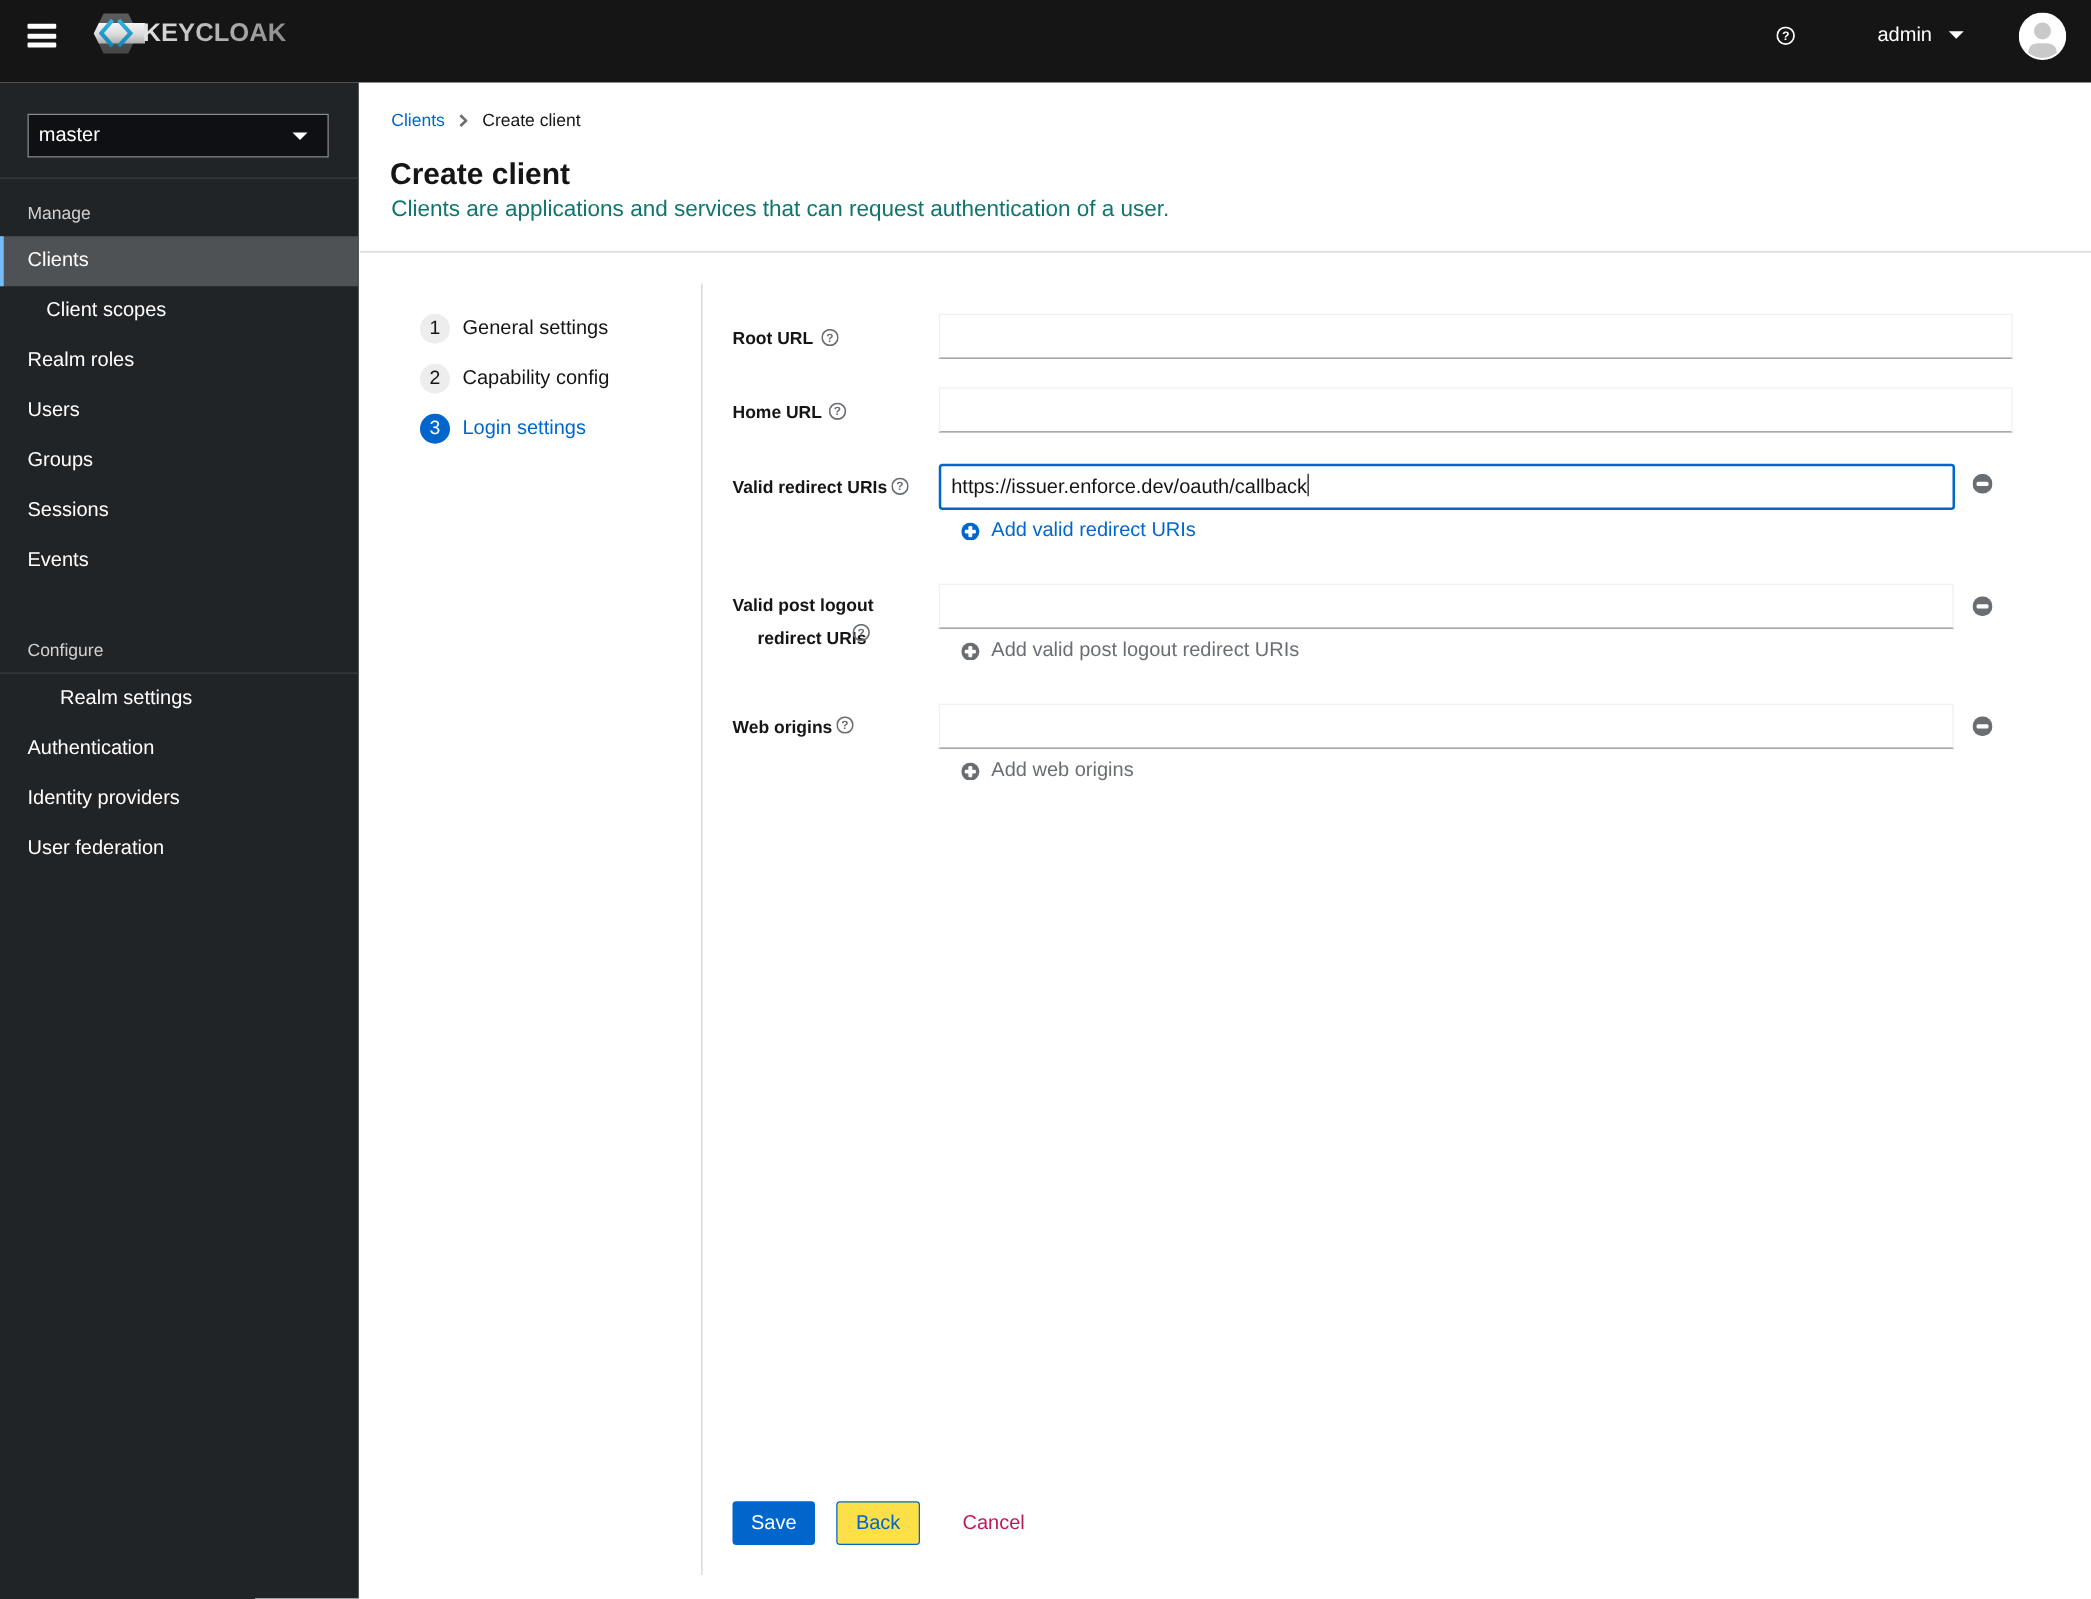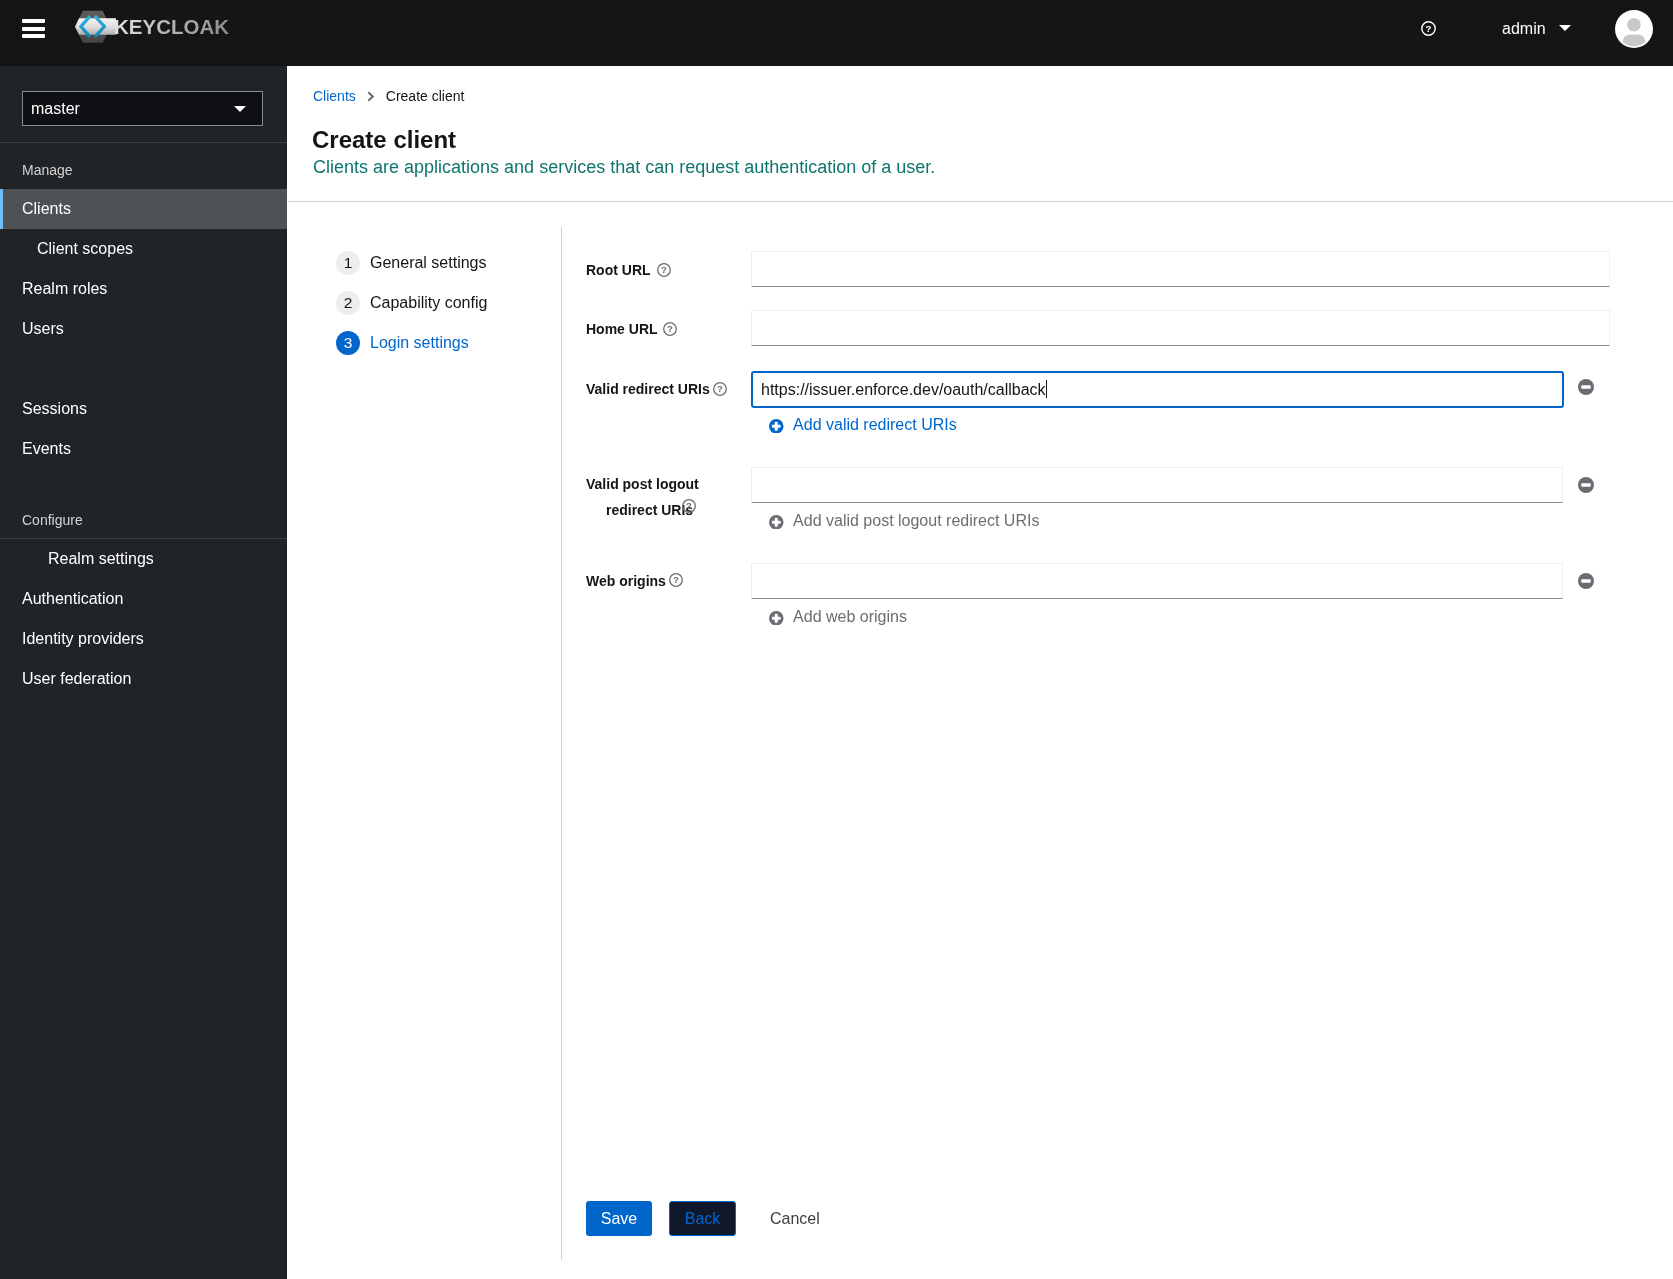--- a/index.html
+++ b/index.html
@@ -46,35 +46,36 @@
 .pf-input { position:absolute; background:#fff; border:1px solid #f0f0f0; border-bottom-color:#8a8d90; }
 .pf-input.focused { border:2px solid #0066cc; border-radius:3px; font-size:16px; color:#151515; padding-left:8px; line-height:33px; white-space:nowrap; }
 .caret-bar { display:inline-block; width:1px; height:18px; background:#151515; vertical-align:-3px; }
 .addlink { position:absolute; font-size:16px; }
 .addlink.blue { color:#0066cc; }
 .addlink.gray { color:#6a6e73; }
 .addlink svg { vertical-align:-3px; margin-right:6px; }
 
 
 #btn-save { position:absolute; left:586px; top:1201px; width:66px; height:35px; background:#0066cc; color:#fff; font-size:16px; text-align:center; line-height:35px; border-radius:3px; }
-#btn-back { position:absolute; left:669px; top:1201px; width:67px; height:35px; background:#0f172a; color:#0066cc; font-size:16px; text-align:center; line-height:33px; border-radius:3px; border:1px solid #0066cc; }
-#btn-cancel { position:absolute; left:770px; top:1210px; color:#404040; font-size:16px; }
+#btn-back { position:absolute; left:669px; top:1201px; width:67px; height:35px; background:#fde047; color:#0066cc; font-size:16px; text-align:center; line-height:33px; border-radius:3px; border:1px solid #0066cc; }
+#btn-cancel { position:absolute; left:770px; top:1210px; color:#be185d; font-size:16px; }
 </style>
 </head>
 <body>
 <div id="page">
 
   <div id="sidebar">
     <div id="realm-select">master<span id="realm-caret"></span></div>
     <div class="side-sep" style="top:76px;"></div>
     <div class="nav-title" style="top:96px;text-align:center;">Manage</div>
     <div class="nav-item current" style="top:123px;">Clients</div>
     <div class="nav-item" style="top:163px;margin-left:15px;">Client scopes</div>
     <div class="nav-item" style="top:203px;">Realm roles</div>
     <div class="nav-item" style="top:243px;">Users</div>
+    <div class="nav-item" style="top:283px;">Groups</div>
     <div class="nav-item" style="top:323px;">Sessions</div>
     <div class="nav-item" style="top:363px;">Events</div>
     <div class="nav-title" style="top:446px;">Configure</div>
     <div class="side-sep" style="top:472px;"></div>
     <div class="nav-item" style="top:473px;padding-left:48px;">Realm settings</div>
     <div class="nav-item" style="top:513px;">Authentication</div>
     <div class="nav-item" style="top:553px;">Identity providers</div>
     <div class="nav-item" style="top:593px;">User federation</div>
   </div>
 

